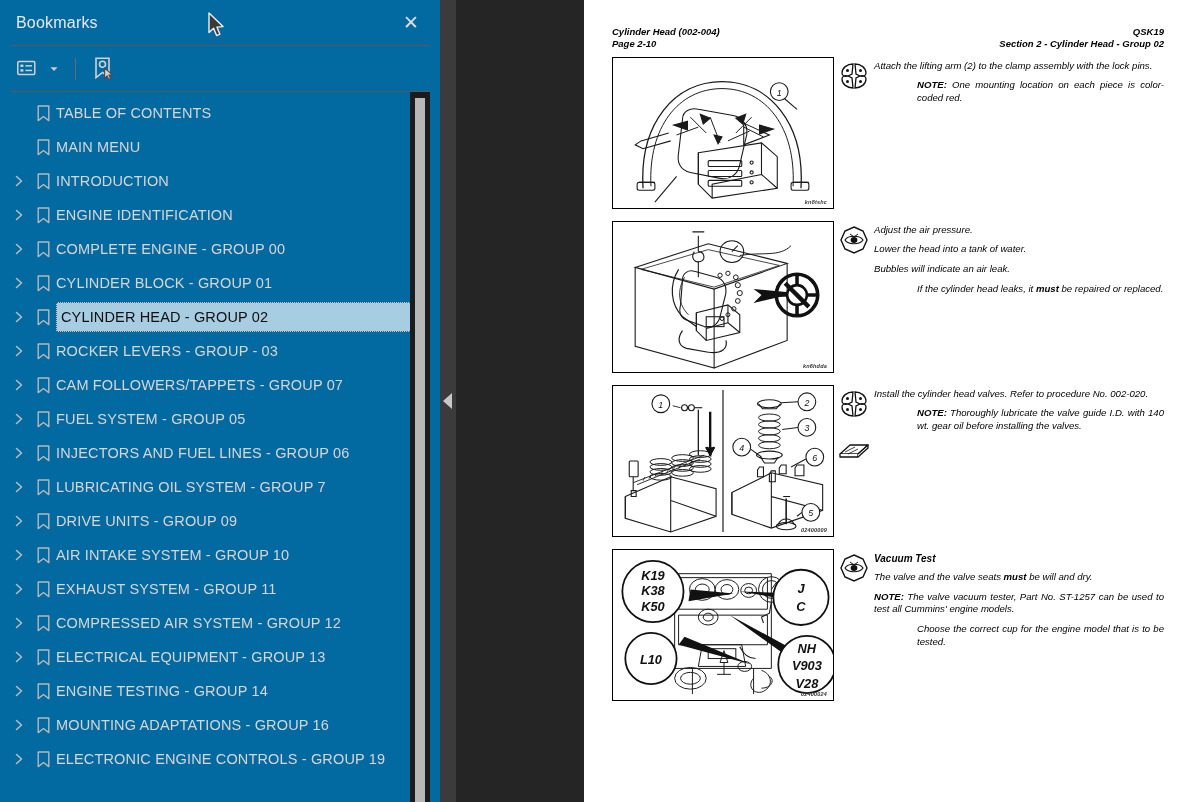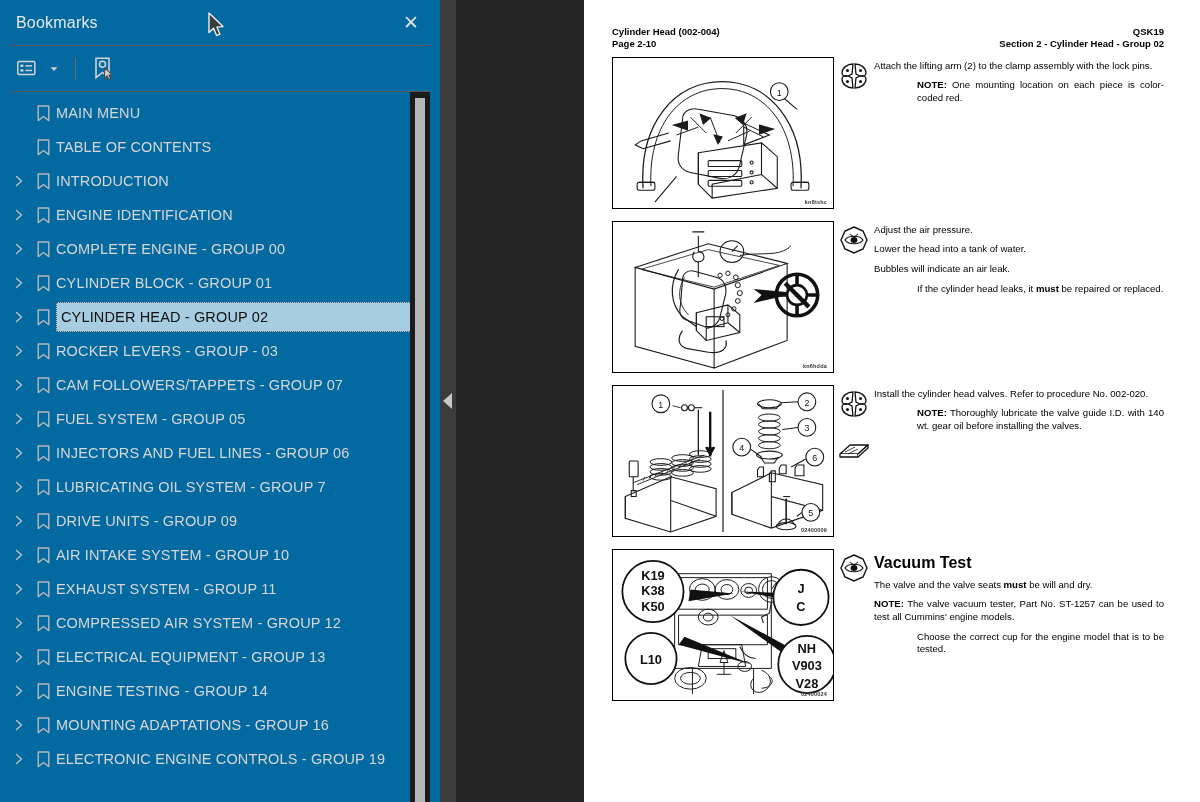--- a/index.html
+++ b/index.html
@@ -114,20 +114,21 @@
     border-bottom: 8px solid transparent;
     border-right: 9px solid #c8c8c8;
   }
 
   
   #docarea {
     flex: 1 1 auto; height: 654px;
     background: #252525;
     display: flex; justify-content: flex-end;
     position: relative;
+    font-style: italic;
   }
   #page {
     width: 616px; height: 802px;
     background: #ffffff;
     position: relative;
     padding: 26px 36px 0 28px;
     overflow: hidden;
     color: #000;
   }
 
@@ -175,21 +176,21 @@
     flex: 1 1 auto;
     font-size: 9.6px;
     line-height: 1.32;
     padding-top: 3px;
     text-align: justify;
   }
   .txt p { margin-bottom: 7px; }
   .txt p:last-child { margin-bottom: 0; padding-left: 43px; }
   .txt b { font-weight: bold; }
   .txt .heading {
-    font-size: 16px; font-weight: bold; margin-bottom: 6px;
+    font-size: 10px; font-weight: bold; margin-bottom: 6px;
   }
 
   
   table.airtbl {
     width: 100%; border-collapse: collapse;
     font-size: 9.6px; margin: 4px 0 7px 0;
   }
   table.airtbl td, table.airtbl th { padding: 1px 0; }
   table.airtbl .ttitle {
     text-align: center; font-weight: bold;
@@ -246,30 +247,30 @@
 
     <div id="bm-scroll">
       <div id="bm-list">
           <div class="bm-row">
             <span class="bm-twisty"></span>
             <span class="bm-bmicon">
               <svg width="13" height="17" viewBox="0 0 13 17" aria-hidden="true">
                 <path d="M1.2 1 h10.6 v14.6 l-5.3 -4.1 l-5.3 4.1 Z" fill="none" stroke="#b8b8b8" stroke-width="1.4" stroke-linejoin="round"></path>
               </svg>
             </span>
+            <span class="bm-label">TABLE OF CONTENTS</span>
+          </div>
+          <div class="bm-row">
+            <span class="bm-twisty"></span>
+            <span class="bm-bmicon">
+              <svg width="13" height="17" viewBox="0 0 13 17" aria-hidden="true">
+                <path d="M1.2 1 h10.6 v14.6 l-5.3 -4.1 l-5.3 4.1 Z" fill="none" stroke="#b8b8b8" stroke-width="1.4" stroke-linejoin="round"></path>
+              </svg>
+            </span>
             <span class="bm-label">MAIN MENU</span>
-          </div>
-          <div class="bm-row">
-            <span class="bm-twisty"></span>
-            <span class="bm-bmicon">
-              <svg width="13" height="17" viewBox="0 0 13 17" aria-hidden="true">
-                <path d="M1.2 1 h10.6 v14.6 l-5.3 -4.1 l-5.3 4.1 Z" fill="none" stroke="#b8b8b8" stroke-width="1.4" stroke-linejoin="round"></path>
-              </svg>
-            </span>
-            <span class="bm-label">TABLE OF CONTENTS</span>
           </div>
           <div class="bm-row">
             <span class="bm-twisty">
               <svg width="10" height="12" viewBox="0 0 10 12" aria-hidden="true">
                 <path d="M2.5 1.5 L7.5 6 L2.5 10.5" fill="none" stroke="#bdbdbd" stroke-width="1.5" stroke-linecap="round" stroke-linejoin="round"></path>
               </svg>
             </span>
             <span class="bm-bmicon">
               <svg width="13" height="17" viewBox="0 0 13 17" aria-hidden="true">
                 <path d="M1.2 1 h10.6 v14.6 l-5.3 -4.1 l-5.3 4.1 Z" fill="none" stroke="#b8b8b8" stroke-width="1.4" stroke-linejoin="round"></path>

